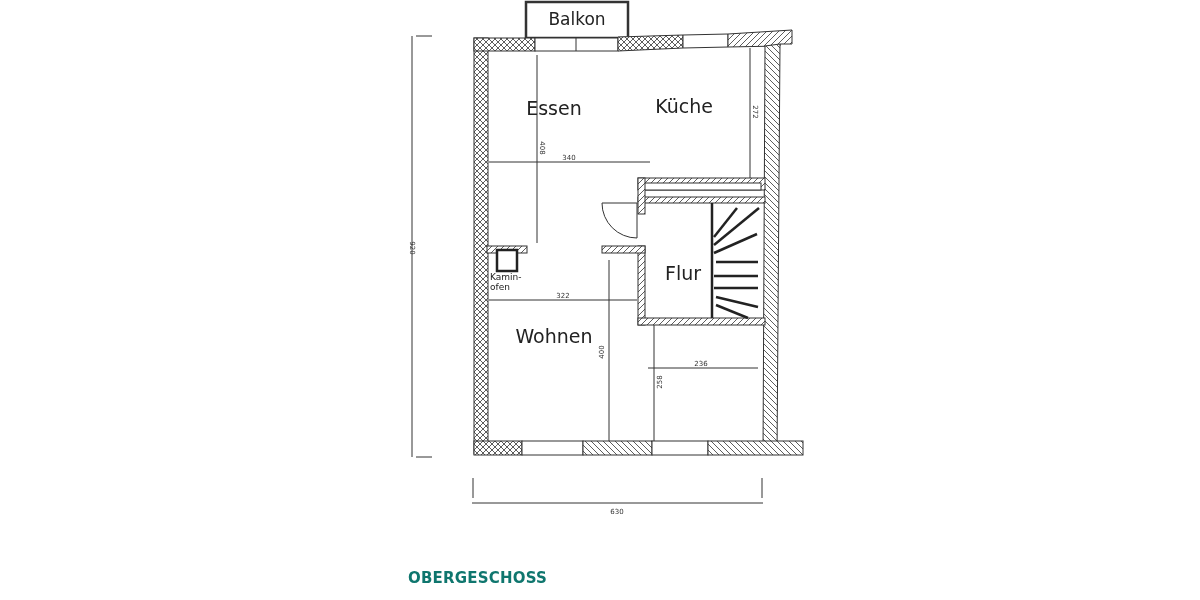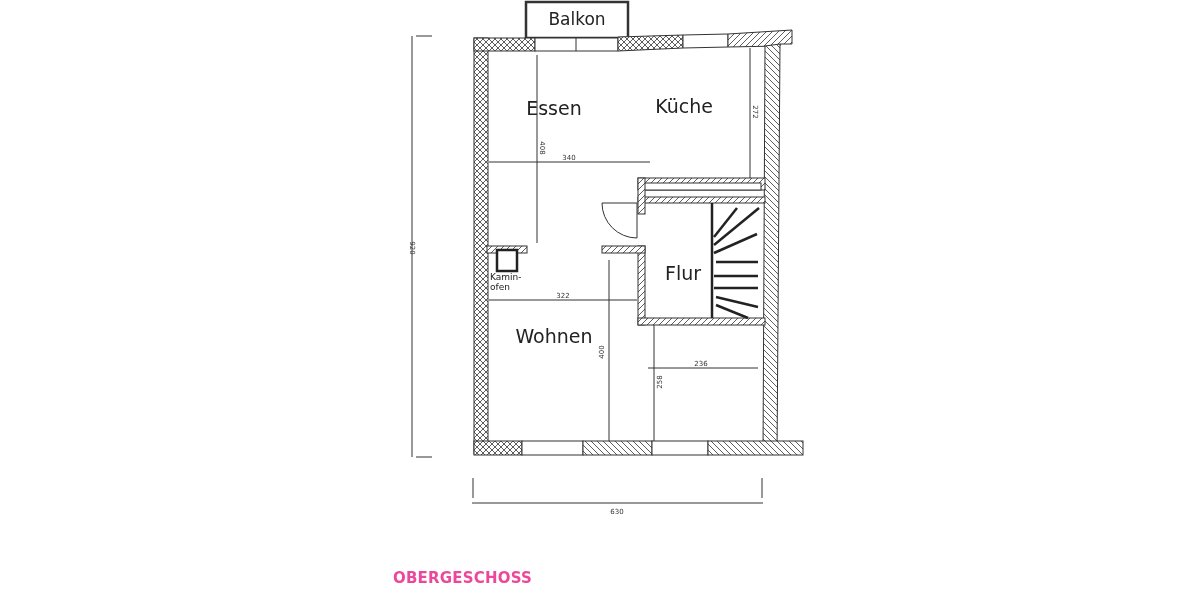--- a/index.html
+++ b/index.html
@@ -1,20 +1,20 @@
 <!DOCTYPE html>
 <html><head>
 <meta charset="utf-8">
 <style>
   html, body { margin: 0; padding: 0; background: #ffffff; }
   body { width: 1200px; height: 600px; position: relative; overflow: hidden; font-family: "DejaVu Sans", sans-serif; }
   #plan { position: absolute; left: 0; top: 0; }
   .room-label { font-family: "DejaVu Sans", sans-serif; fill: #222; }
   .dim-label { font-family: "DejaVu Sans", sans-serif; fill: #333; font-size: 7px; }
-  .title { position: absolute; left: 393px; top: 569px; font-family: "DejaVu Sans", sans-serif; font-weight: bold; font-size: 15px; color: #ec4899; letter-spacing: 0.2px; }
+  .title { position: absolute; left: 408px; top: 569px; font-family: "DejaVu Sans", sans-serif; font-weight: bold; font-size: 15px; color: #0f766e; letter-spacing: 0.2px; }
 </style>
 </head>
 <body>
 
 <svg id="plan" width="1200" height="600" viewBox="0 0 1200 600" xmlns="http://www.w3.org/2000/svg">
   <defs>
     <pattern id="crosshatch" width="6" height="6" patternUnits="userSpaceOnUse">
       <rect width="6" height="6" fill="#fff"></rect>
       <path d="M0,0 L6,6 M6,0 L0,6" stroke="#333" stroke-width="0.8"></path>
     </pattern>

